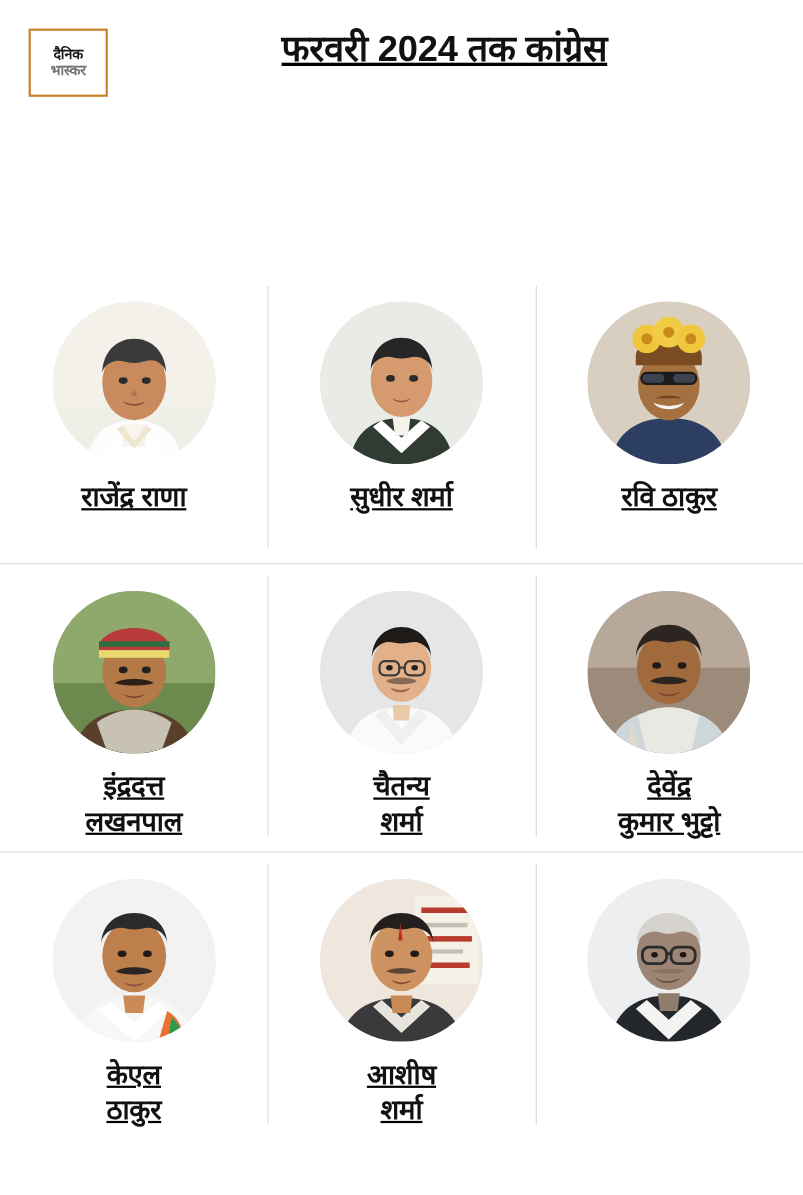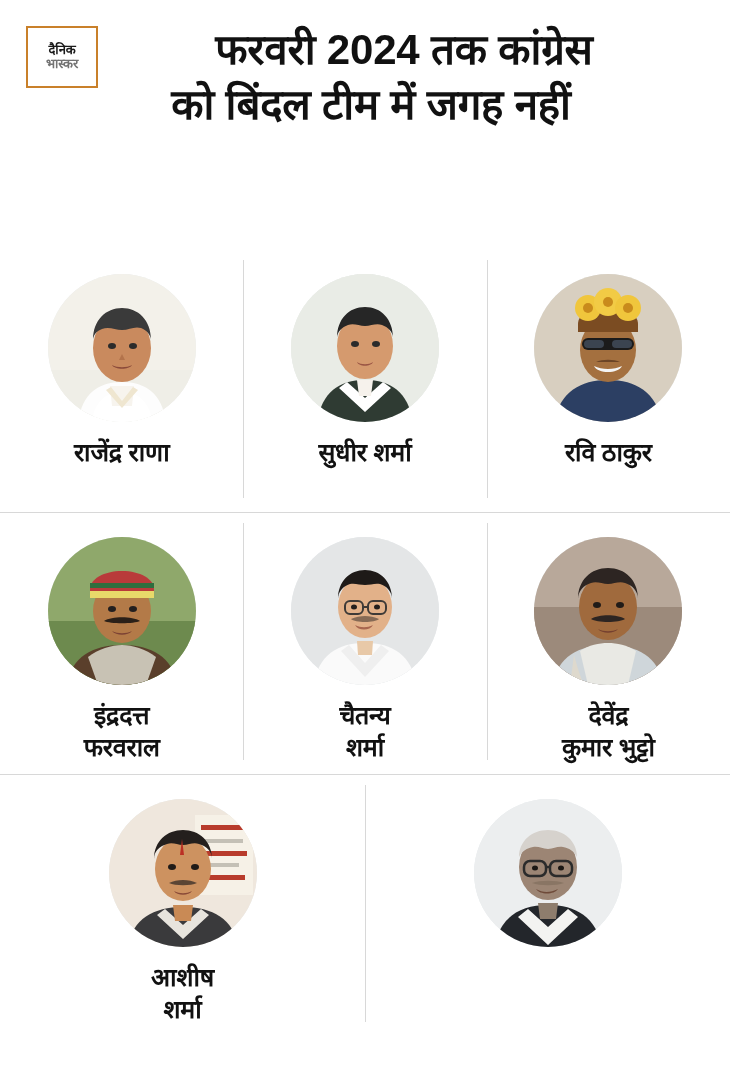--- a/index.html
+++ b/index.html
@@ -10,20 +10,21 @@
     background: #ffffff;
     font-family: "Liberation Sans", sans-serif;
     overflow: hidden;
   }
 
   .page {
     position: relative;
     width: 730px;
     height: 1086px;
     background: #ffffff;
+    text-decoration: underline;
   }
 
   
   .header {
     position: relative;
     padding: 22px 26px 10px 26px;
     min-height: 232px;
   }
 
   .logo {
@@ -53,21 +54,21 @@
     letter-spacing: -0.2px;
   }
 
   .headline {
     padding-left: 86px;
     padding-right: 8px;
     text-align: center;
   }
   .headline-line {
     font-family: "Liberation Sans", sans-serif;
-    font-size: 42px;
+    font-size: 33px;
     font-weight: bold;
     color: #111111;
     line-height: 1.32;
     letter-spacing: -0.2px;
     white-space: nowrap;
   }
   .headline-line.l2 { padding-left: 0; margin-left: -60px; }
   .headline-line.l3 { margin-left: -66px; }
 
   
@@ -129,21 +130,20 @@
 
   <div class="header">
 
     <div class="logo">
       <span class="logo-line1">दैनिक</span>
       <span class="logo-line2">भास्कर</span>
     </div>
 
     <div class="headline">
       <div class="headline-line l1">फरवरी 2024 तक कांग्रेस</div>
-      <div class="headline-line l3">को बिंदल टीम में जगह नहीं</div>
     </div>
 
   </div>
 
   <div class="grid">
 
     <div class="grid-row">
 
       <div class="cell">
         <div class="avatar">
@@ -221,21 +221,21 @@
             <path d="M42 58h64v-6c0-10-14-18-32-18S42 42 42 52z" fill="#b93a3a"></path>
             <rect x="42" y="54" width="64" height="7" fill="#e8d96a"></rect>
             <rect x="42" y="46" width="64" height="5" fill="#2e6e3e"></rect>
             <ellipse cx="64" cy="72" rx="4" ry="3" fill="#231f1f"></ellipse>
             <ellipse cx="85" cy="72" rx="4" ry="3" fill="#231f1f"></ellipse>
             <path d="M56 84c8-5 28-5 36 0-6 3-30 3-36 0z" fill="#2b2018"></path>
             <path d="M64 94c6 3 14 3 20 0-4 5-16 5-20 0z" fill="#7d4334"></path>
           </svg>
         </div>
         <div class="cell-label">इंद्रदत्त
-फरवराल</div>
+लखनपाल</div>
       </div>
 
       <div class="cell">
         <div class="avatar">
           <svg viewBox="0 0 148 148" aria-hidden="true">
             <rect width="148" height="148" fill="#e4e6e7"></rect>
             <path d="M22 148c6-30 24-42 52-42s46 12 52 42z" fill="#fafafa"></path>
             <path d="M58 108l16 18 16-18 8 6-24 26-24-26z" fill="#efefef"></path>
             <path d="M66 104h16l-1 14h-14z" fill="#e8c9a8"></path>
             <ellipse cx="74" cy="70" rx="27" ry="31" fill="#e2b189"></ellipse>
@@ -270,20 +270,40 @@
           </svg>
         </div>
         <div class="cell-label">देवेंद्र
 कुमार भुट्टो</div>
       </div>
 
     </div>
 
     <div class="grid-row">
 
+      <div class="cell">
+        <div class="avatar">
+          <svg viewBox="0 0 148 148" aria-hidden="true">
+            <rect width="148" height="148" fill="#f2f2f0"></rect>
+            <path d="M20 148c6-30 26-42 54-42s48 12 54 42z" fill="#f7f7f5"></path>
+            <path d="M52 112l22 18 22-18 10 8-32 28-32-28z" fill="#ffffff"></path>
+            <path d="M64 106h20l-2 16h-16z" fill="#c98a55"></path>
+            <ellipse cx="74" cy="70" rx="29" ry="33" fill="#bd7f4c"></ellipse>
+            <path d="M44 60c0-18 13-29 30-29s30 11 30 29c0-8-6-13-13-15-6-2-11 1-17 1s-11-3-17-1c-7 2-13 7-13 15z" fill="#2b2b2b"></path>
+            <ellipse cx="63" cy="68" rx="4" ry="3" fill="#201b18"></ellipse>
+            <ellipse cx="86" cy="68" rx="4" ry="3" fill="#201b18"></ellipse>
+            <path d="M57 84c8-5 26-5 34 0-6 4-28 4-34 0z" fill="#2b2623"></path>
+            <path d="M64 94c6 3 14 3 20 0-4 5-16 5-20 0z" fill="#8a4b38"></path>
+            <path d="M104 120c10 6 14 14 16 28h-24z" fill="#e8722e"></path>
+            <path d="M108 126c6 4 8 10 9 18h-12z" fill="#2a9c4b"></path>
+          </svg>
+        </div>
+        <div class="cell-label">केएल
+ठाकुर</div>
+      </div>
 
       <div class="cell">
         <div class="avatar">
           <svg viewBox="0 0 148 148" aria-hidden="true">
             <rect width="148" height="148" fill="#efe7dd"></rect>
             <rect x="86" y="16" width="58" height="80" fill="#f6f1e7"></rect>
             <rect x="92" y="26" width="46" height="5" fill="#b83b2c"></rect>
             <rect x="92" y="40" width="42" height="4" fill="#c4c0b6"></rect>
             <rect x="92" y="52" width="46" height="5" fill="#b83b2c"></rect>
             <rect x="92" y="64" width="38" height="4" fill="#c4c0b6"></rect>

